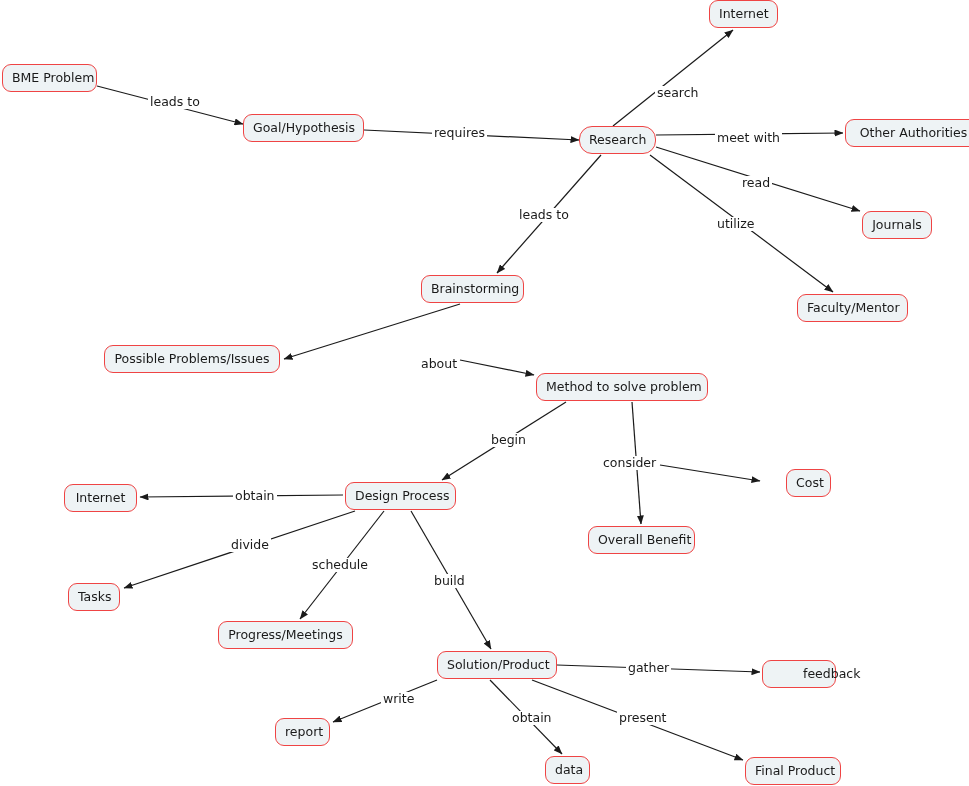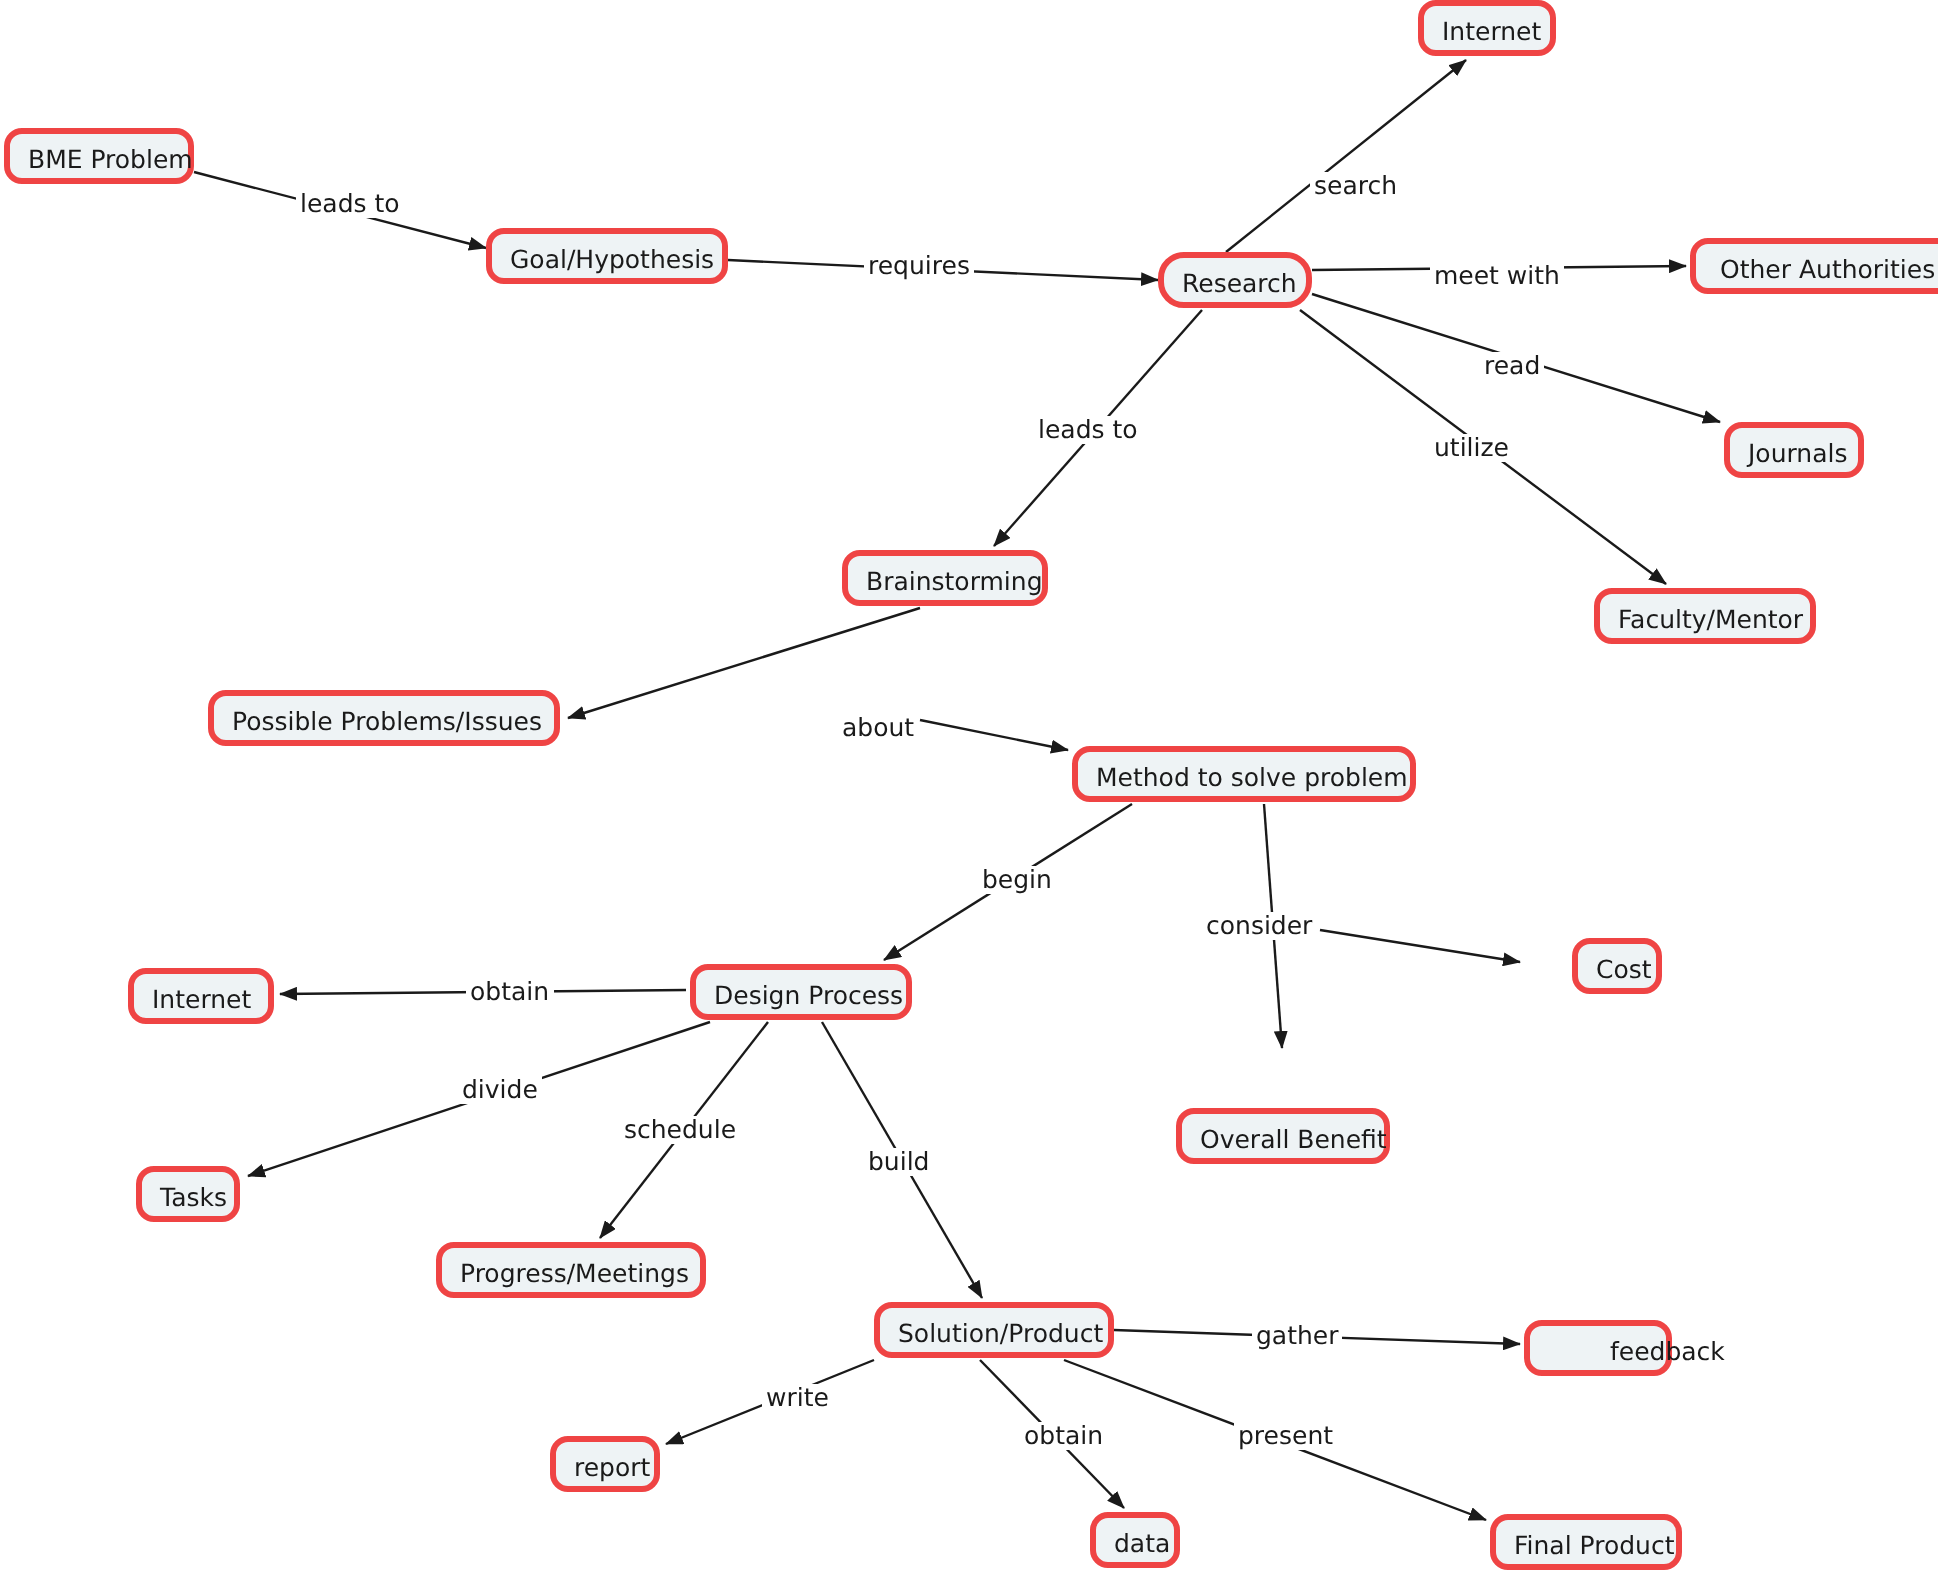--- a/index.html
+++ b/index.html
@@ -24,21 +24,21 @@
     position: absolute;
     left: 0;
     top: 0;
     width: 969px;
     height: 786px;
   }
   .node {
     position: absolute;
     box-sizing: border-box;
     background: #eef3f5;
-    border: 3px solid #ef4444;
+    border: 1px solid #ef4444;
     border-radius: 9px;
     height: 28px;
     line-height: 26px;
     text-align: center;
     white-space: nowrap;
     font-size: 12.5px;
     color: #1a1a1a;
     padding: 0 9px;
   }
   .edge-label {
@@ -89,21 +89,21 @@
       <div class="node" style="left: 243px; top: 114px; width: 121px;">Goal/Hypothesis</div>
       <div class="node" style="left: 579px; top: 126px; width: 77px; border-radius: 13px;">Research</div>
       <div class="node" style="left: 709px; top: 0px; width: 69px;">Internet</div>
       <div class="node" style="left: 845px; top: 119px; width: 134px; padding-left: 12px;">Other Authorities</div>
       <div class="node" style="left: 862px; top: 211px; width: 70px;">Journals</div>
       <div class="node" style="left: 797px; top: 294px; width: 111px;">Faculty/Mentor</div>
       <div class="node" style="left: 421px; top: 275px; width: 103px;">Brainstorming</div>
       <div class="node" style="left: 104px; top: 345px; width: 176px;">Possible Problems/Issues</div>
       <div class="node" style="left: 536px; top: 373px; width: 172px;">Method to solve problem</div>
       <div class="node" style="left: 762px; top: 469px; width: 45px; margin-left: 24px;">Cost</div>
-      <div class="node" style="left: 588px; top: 526px; width: 107px; margin-top: 28px;">Overall Benefit</div>
+      <div class="node" style="left: 588px; top: 526px; width: 107px;">Overall Benefit</div>
       <div class="node" style="left: 345px; top: 482px; width: 111px;">Design Process</div>
       <div class="node" style="left: 64px; top: 484px; width: 73px;">Internet</div>
       <div class="node" style="left: 68px; top: 583px; width: 52px;">Tasks</div>
       <div class="node" style="left: 218px; top: 621px; width: 135px;">Progress/Meetings</div>
       <div class="node" style="left: 437px; top: 651px; width: 120px;">Solution/Product</div>
       <div class="node" style="left: 762px; top: 660px; width: 74px; padding-left: 40px;">feedback</div>
       <div class="node" style="left: 275px; top: 718px; width: 55px;">report</div>
       <div class="node" style="left: 545px; top: 756px; width: 45px;">data</div>
       <div class="node" style="left: 745px; top: 757px; width: 96px;">Final Product</div>
     </div>

